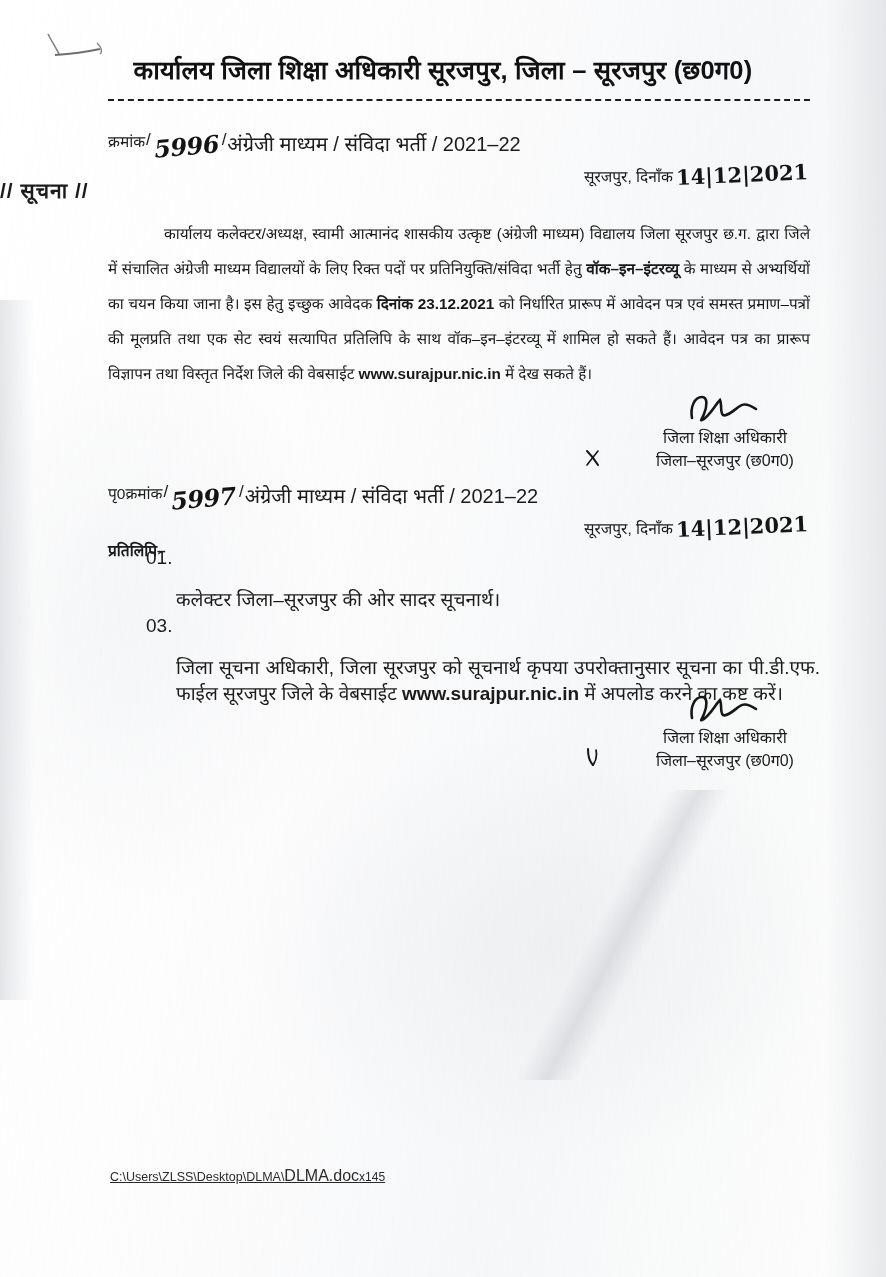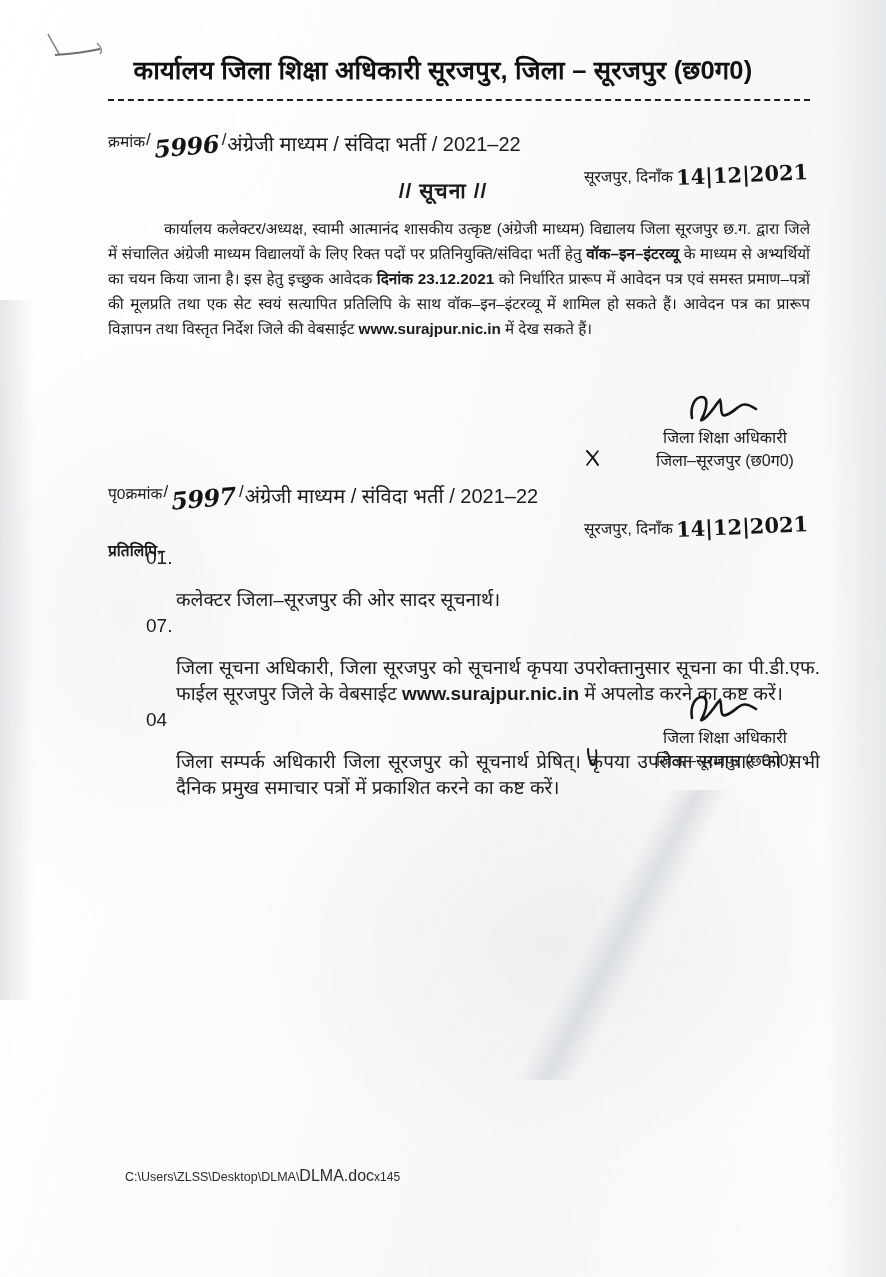--- a/index.html
+++ b/index.html
@@ -140,34 +140,34 @@
     display: inline-block;
     margin-left: 3px;
     color: #151515;
   }
 
   
   .notice-title {
     position: absolute;
     left: 0; right: 0;
     top: 176px;
-    text-align: center;
+    text-align: left;
     font-size: 21px;
     font-weight: 700;
     letter-spacing: 1px;
   }
 
   
   .body-para {
     position: absolute;
     left: 108px;
     right: 76px;
     top: 216px;
     font-size: 15.3px;
-    line-height: 25px;
+    line-height: 35px;
     text-align: justify;
     text-justify: inter-word;
     text-indent: 56px;
     color: #191919;
   }
   .body-para b { font-weight: 700; }
   .site { font-weight: 700; letter-spacing: -0.1px; }
 
   
   .sig-block {
@@ -232,25 +232,26 @@
   .copy-text {
     flex: 1 1 auto;
     text-align: justify;
     margin-top: 42px;
   }
   .copy-text b { font-weight: 700; }
 
   
   .file-path {
     position: absolute;
-    left: 125px;
+    left: 110px;
     top: 1167px;
     font-size: 12.5px;
     color: #2a2a2a;
     white-space: nowrap;
+    text-decoration: underline;
   }
   .file-path .big { font-size: 16px; }
   .file-path .tail { font-size: 12px; }
 </style>
 </head>
 <body>
 
 <div class="page">
   <div class="grain"></div>
   <div class="smudge-right"></div>
@@ -318,26 +319,22 @@
       </div>
     </div>
     <div class="pratilipi">प्रतिलिपि–</div>
 
     <div class="copy-list">
       <div class="copy-item">
         <span class="copy-num">01.</span>
         <span class="copy-text"><span>कलेक्टर जिला–सूरजपुर की ओर सादर सूचनार्थ।</span><b class="site"></b><span></span></span>
       </div>
       <div class="copy-item">
-        <span class="copy-num">07.</span>
+        <span class="copy-num">03.</span>
         <span class="copy-text"><span>जिला सूचना अधिकारी, जिला सूरजपुर को सूचनार्थ कृपया उपरोक्तानुसार सूचना का पी.डी.एफ. फाईल सूरजपुर जिले के वेबसाईट </span><b class="site">www.surajpur.nic.in</b><span> में अपलोड करने का कष्ट करें।</span></span>
-      </div>
-      <div class="copy-item">
-        <span class="copy-num">04</span>
-        <span class="copy-text"><span>जिला सम्पर्क अधिकारी जिला सूरजपुर को सूचनार्थ प्रेषित्। कृपया उपरोक्त समाचार को सभी दैनिक प्रमुख समाचार पत्रों में प्रकाशित करने का कष्ट करें।</span><b class="site"></b><span></span></span>
       </div>
     </div>
 
     <div class="sig-block sig-bottom">
       <div class="sig-scribble">
         <svg width="86" height="34" viewBox="0 0 86 34" style="display:block;margin:0 auto;">
           <path d="M10 26 C8 14, 13 5, 20 5 C26 5, 25 15, 22 22 C20 27, 18 29, 20 28 C27 25, 33 13, 38 8 C40 12, 38 21, 41 23 C45 25, 52 18, 58 14 C62 11, 68 13, 74 17" stroke="#161616" stroke-width="2.6" fill="none" stroke-linecap="round"></path>
         </svg>
       </div>
       <div class="sig-line1">जिला शिक्षा अधिकारी</div>

